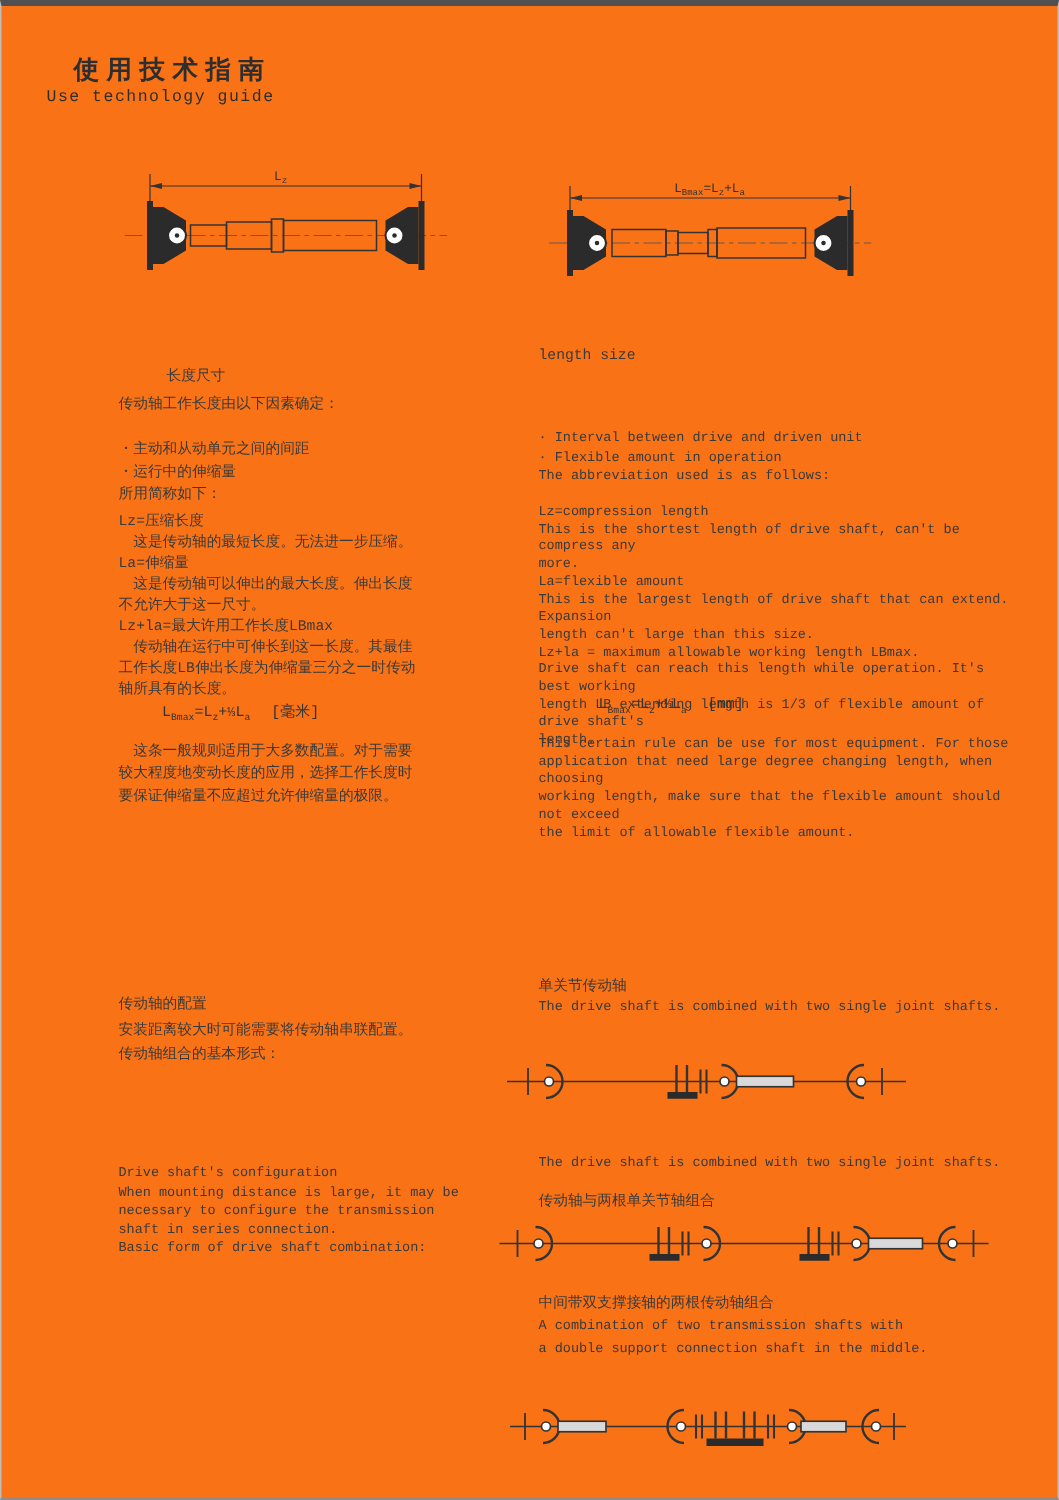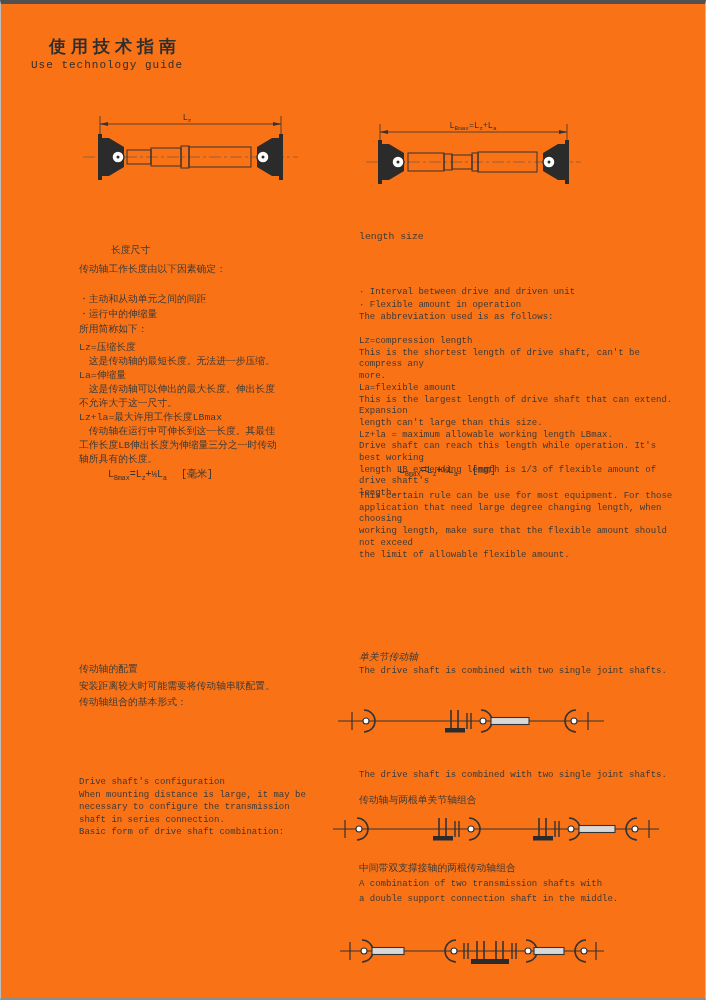--- a/index.html
+++ b/index.html
@@ -105,20 +105,23 @@
 La=伸缩量
 　这是传动轴可以伸出的最大长度。伸出长度
 不允许大于这一尺寸。
 Lz+la=最大许用工作长度LBmax
 　传动轴在运行中可伸长到这一长度。其最佳
 工作长度LB伸出长度为伸缩量三分之一时传动
 轴所具有的长度。</div>
   <div class="abs formula" style="left:107px;top:463px;">
     <span>L</span><sub>Bmax</sub><span>=L</span><sub>z</sub><span>+</span><span class="frac">⅓</span><span>L</span><sub>a</sub><span class="unit">[毫米]</span>
   </div>
+  <div class="abs txt cn" style="left:78px;top:489px;width:265px;">　这条一般规则适用于大多数配置。对于需要
+较大程度地变动长度的应用，选择工作长度时
+要保证伸缩量不应超过允许伸缩量的极限。</div>
 
   <div class="abs en heading" style="left:358px;top:227px;">length size</div>
   <div class="abs txt en-mid" style="left:358px;top:282px;"> · Interval between drive and driven unit
  · Flexible amount in operation
 The abbreviation used is as follows:</div>
   <div class="abs txt en" style="left:358px;top:332px;width:320px;">Lz=compression length
   This is the shortest length of drive shaft, can't be compress any
 more.
 La=flexible amount
   This is the largest length of drive shaft that can extend. Expansion
@@ -137,21 +140,21 @@
 
   <div class="abs txt cn-wide" style="left:78px;top:658px;width:270px;">传动轴的配置
 安装距离较大时可能需要将传动轴串联配置。
 传动轴组合的基本形式：</div>
   <div class="abs txt en-mid" style="left:78px;top:772px;width:260px;">Drive shaft's configuration
 When mounting distance is large, it may be
 necessary to configure the transmission
 shaft in series connection.
 Basic form of drive shaft combination:</div>
 
-  <div class="abs cn" style="left:358px;top:646px;font-style:italic;">单关节传动轴</div>
+  <div class="abs cn" style="left:358px;top:646px;">单关节传动轴</div>
   <div class="abs en" style="left:358px;top:662px;">The drive shaft is combined with two single joint shafts.</div>
   <div class="abs" style="left:335px;top:692px;">
     <svg width="270" height="48" viewBox="0 0 270 48">
       <line x1="2" y1="25" x2="268" y2="25" class="stroke" stroke-width="1.1"></line>
       <line x1="16" y1="16" x2="16" y2="34" class="stroke" stroke-width="1.2"></line>
       <g>
         <path d="M28,14 A11,11 0 0 1 28,36" class="stroke" stroke-width="1.6"></path>
         <circle cx="30" cy="25" r="3" fill="#fdfdfd" stroke="#333" stroke-width="1.1"></circle>
       </g>
       <g>

